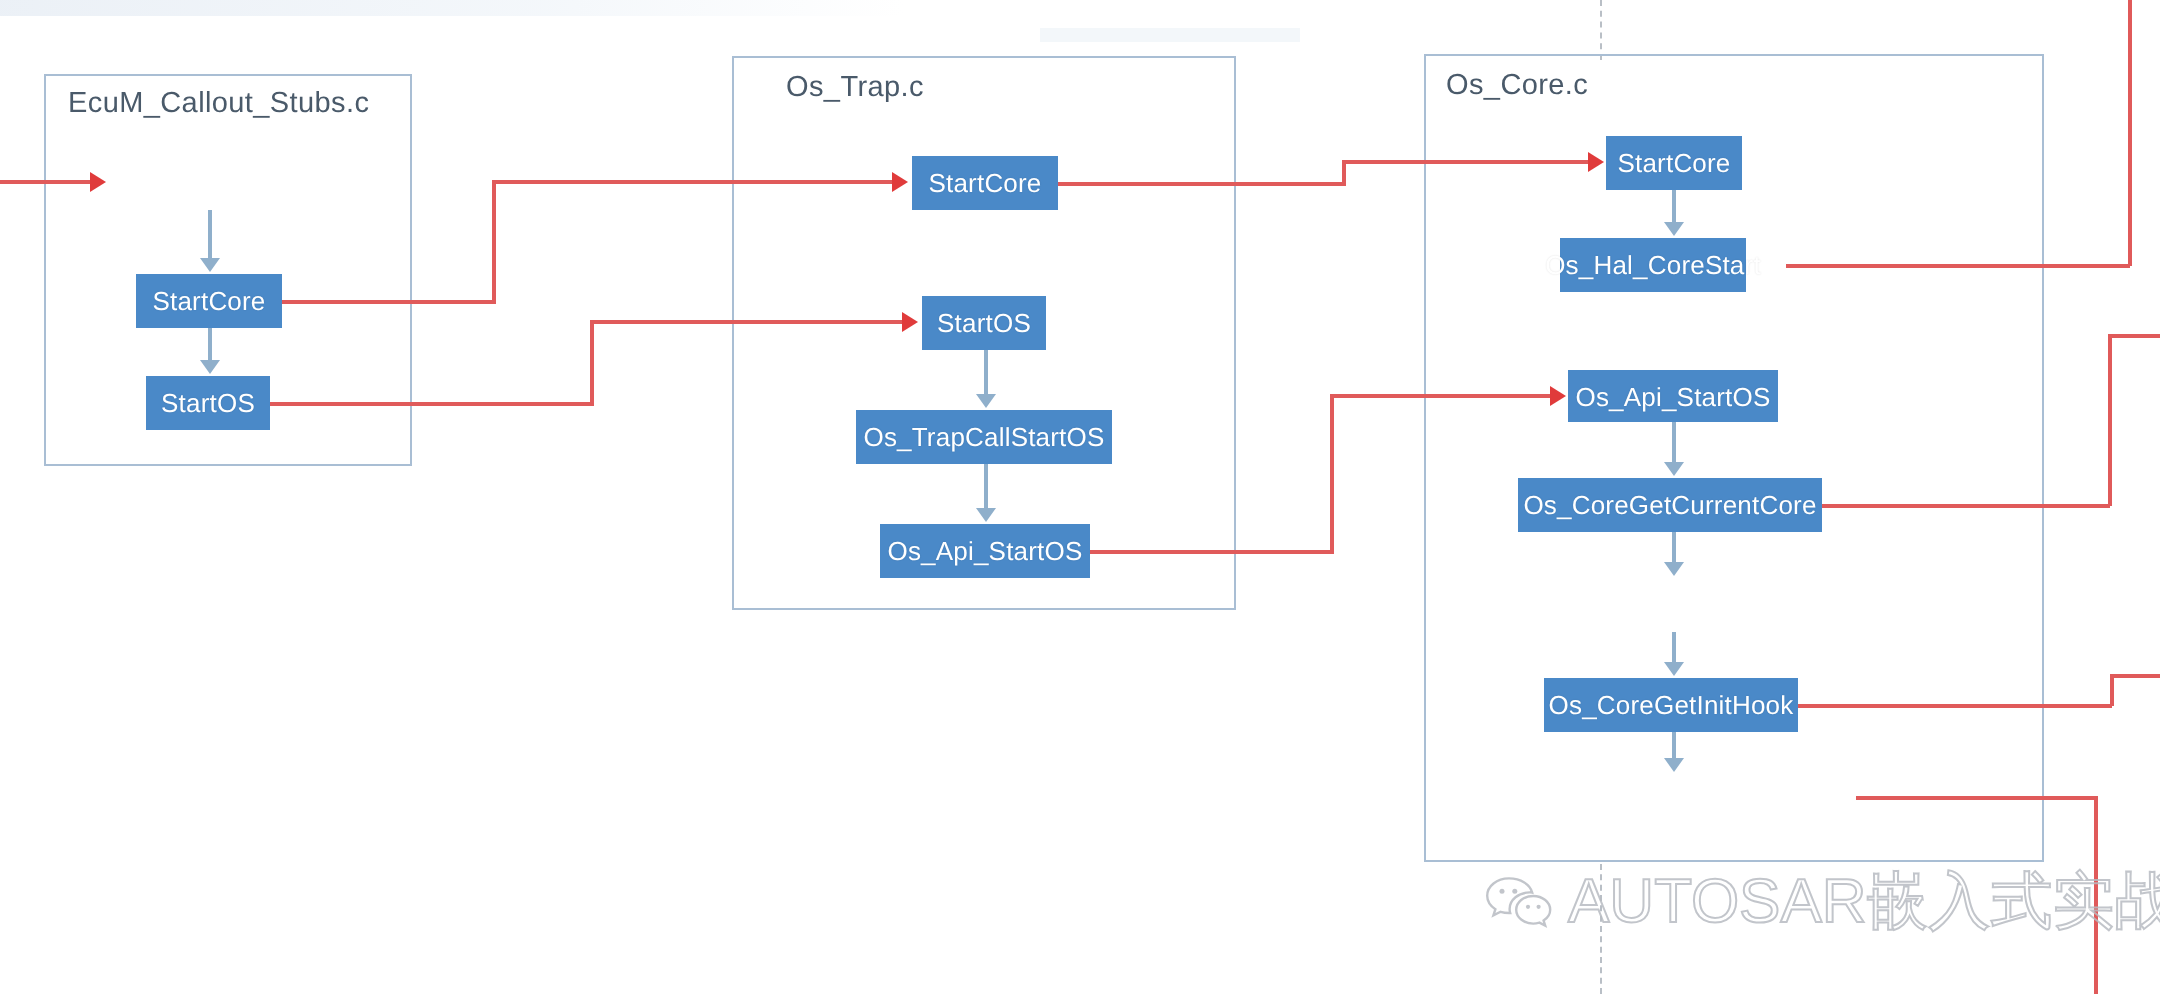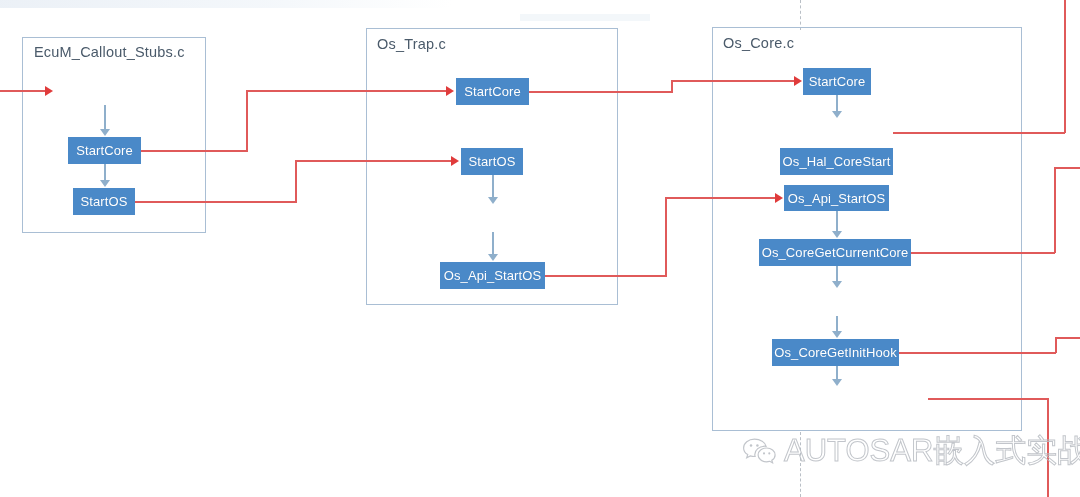--- a/index.html
+++ b/index.html
@@ -99,36 +99,37 @@
 
   <div class="node" style="left:68px;top:137px;width:73px;height:27px;">StartCore</div>
   <div class="node" style="left:73px;top:188px;width:62px;height:27px;">StartOS</div>
 
   <div class="vconn" style="left:104px;top:105px;height:24px;"></div>
   <div class="vhead" style="left:100px;top:129px;"></div>
   <div class="vconn" style="left:104px;top:164px;height:16px;"></div>
   <div class="vhead" style="left:100px;top:180px;"></div>
 
   <div class="container" style="left:366px;top:28px;width:252px;height:277px;"></div>
-  <div class="container-title" style="left:377px;top:36px;">Os_Trap.c</div>
+  <div class="container-title" style="left:393px;top:36px;">Os_Trap.c</div>
 
   <div class="node" style="left:456px;top:78px;width:73px;height:27px;">StartCore</div>
   <div class="node" style="left:461px;top:148px;width:62px;height:27px;">StartOS</div>
+  <div class="node" style="left:428px;top:205px;width:128px;height:27px;">Os_TrapCallStartOS</div>
   <div class="node" style="left:440px;top:262px;width:105px;height:27px;">Os_Api_StartOS</div>
 
   <div class="vconn" style="left:492px;top:175px;height:22px;"></div>
   <div class="vhead" style="left:488px;top:197px;"></div>
   <div class="vconn" style="left:492px;top:232px;height:22px;"></div>
   <div class="vhead" style="left:488px;top:254px;"></div>
 
   <div class="container" style="left:712px;top:27px;width:310px;height:404px;"></div>
   <div class="container-title" style="left:723px;top:35px;">Os_Core.c</div>
 
   <div class="node" style="left:803px;top:68px;width:68px;height:27px;">StartCore</div>
-  <div class="node" style="left:780px;top:119px;width:113px;height:27px;margin-top:29px;">Os_Hal_CoreStart</div>
+  <div class="node" style="left:780px;top:119px;width:93px;height:27px;">Os_Hal_CoreStart</div>
   <div class="node" style="left:784px;top:185px;width:105px;height:26px;">Os_Api_StartOS</div>
   <div class="node" style="left:759px;top:239px;width:152px;height:27px;">Os_CoreGetCurrentCore</div>
   <div class="node" style="left:772px;top:339px;width:127px;height:27px;">Os_CoreGetInitHook</div>
 
   <div class="vconn" style="left:836px;top:95px;height:16px;"></div>
   <div class="vhead" style="left:832px;top:111px;"></div>
 
   <div class="vconn" style="left:836px;top:211px;height:20px;"></div>
   <div class="vhead" style="left:832px;top:231px;"></div>
 

